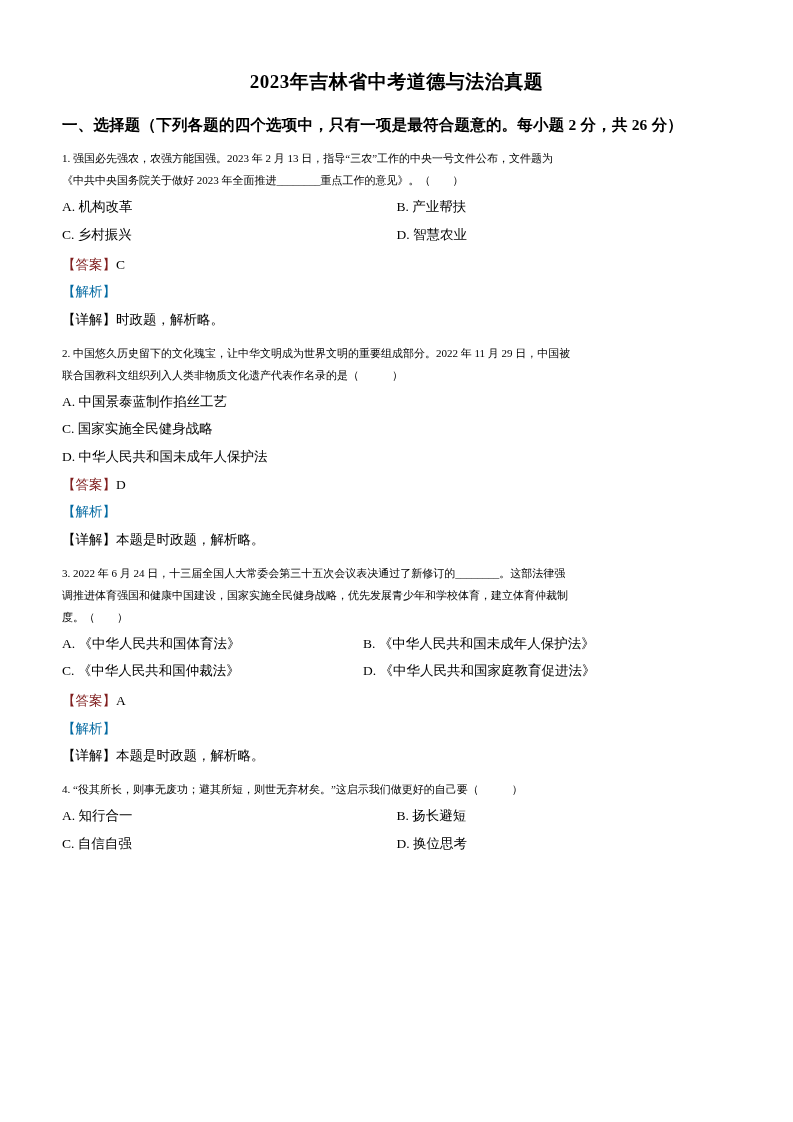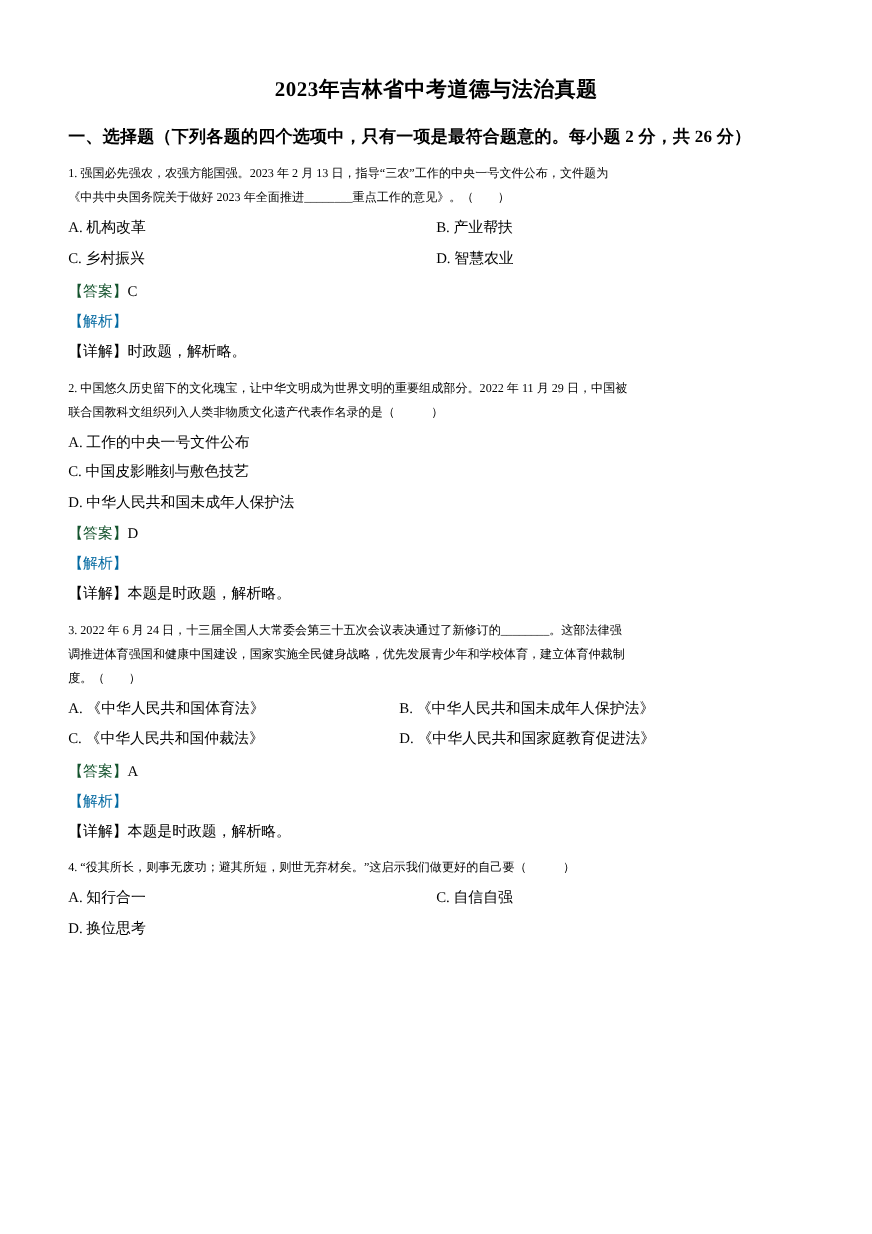--- a/index.html
+++ b/index.html
@@ -68,21 +68,21 @@
   .options-1col .opt {
     display: block;
     width: 100%;
   }
   .tag-line {
     font-size: 13.5px;
     line-height: 2.05;
     margin: 0;
   }
   .tag {
-    color: #14532d;
+    color: #7f1d1d;
   }
   .tag-blue-only {
     color: #0369a1;
   }
   .ans-val {
     color: #000000;
   }
   .blank-u {
   }
 </style>
@@ -116,22 +116,22 @@
       <span>【详解】</span><span>时政题，解析略。</span>
     </div>
   </div>
 
   <div class="q-block">
     <div class="q-stem">
       <span>2. 中国悠久历史留下的文化瑰宝，让中华文明成为世界文明的重要组成部分。2022 年 11 月 29 日，中国被</span><br>
       <span>联合国教科文组织列入人类非物质文化遗产代表作名录的是（　　　）</span>
     </div>
     <div class="options-1col">
-      <div class="opt">A.  工作的中央一号文件公布</div>
-      <div class="opt">C.  中国皮影雕刻与敷色技艺</div>
+      <div class="opt">A.  中国景泰蓝制作掐丝工艺</div>
+      <div class="opt">C.  国家实施全民健身战略</div>
       <div class="opt">D.  中华人民共和国未成年人保护法</div>
     </div>
     <div class="tag-line">
       <span class="tag">【答案】</span><span class="ans-val">D</span>
     </div>
     <div class="tag-line">
       <span class="tag-blue-only">【解析】</span>
     </div>
     <div class="tag-line">
       <span>【详解】</span><span>本题是时政题，解析略。</span>
@@ -160,18 +160,19 @@
       <span>【详解】</span><span>本题是时政题，解析略。</span>
     </div>
   </div>
 
   <div class="q-block">
     <div class="q-stem">
       <span>4. “役其所长，则事无废功；避其所短，则世无弃材矣。”这启示我们做更好的自己要（　　　）</span>
     </div>
     <div class="options-2col">
       <div class="opt">A.  知行合一</div>
+      <div class="opt">B.  扬长避短</div>
       <div class="opt">C.  自信自强</div>
       <div class="opt">D.  换位思考</div>
     </div>
   </div>
 
 </div>
 
 </body></html>

